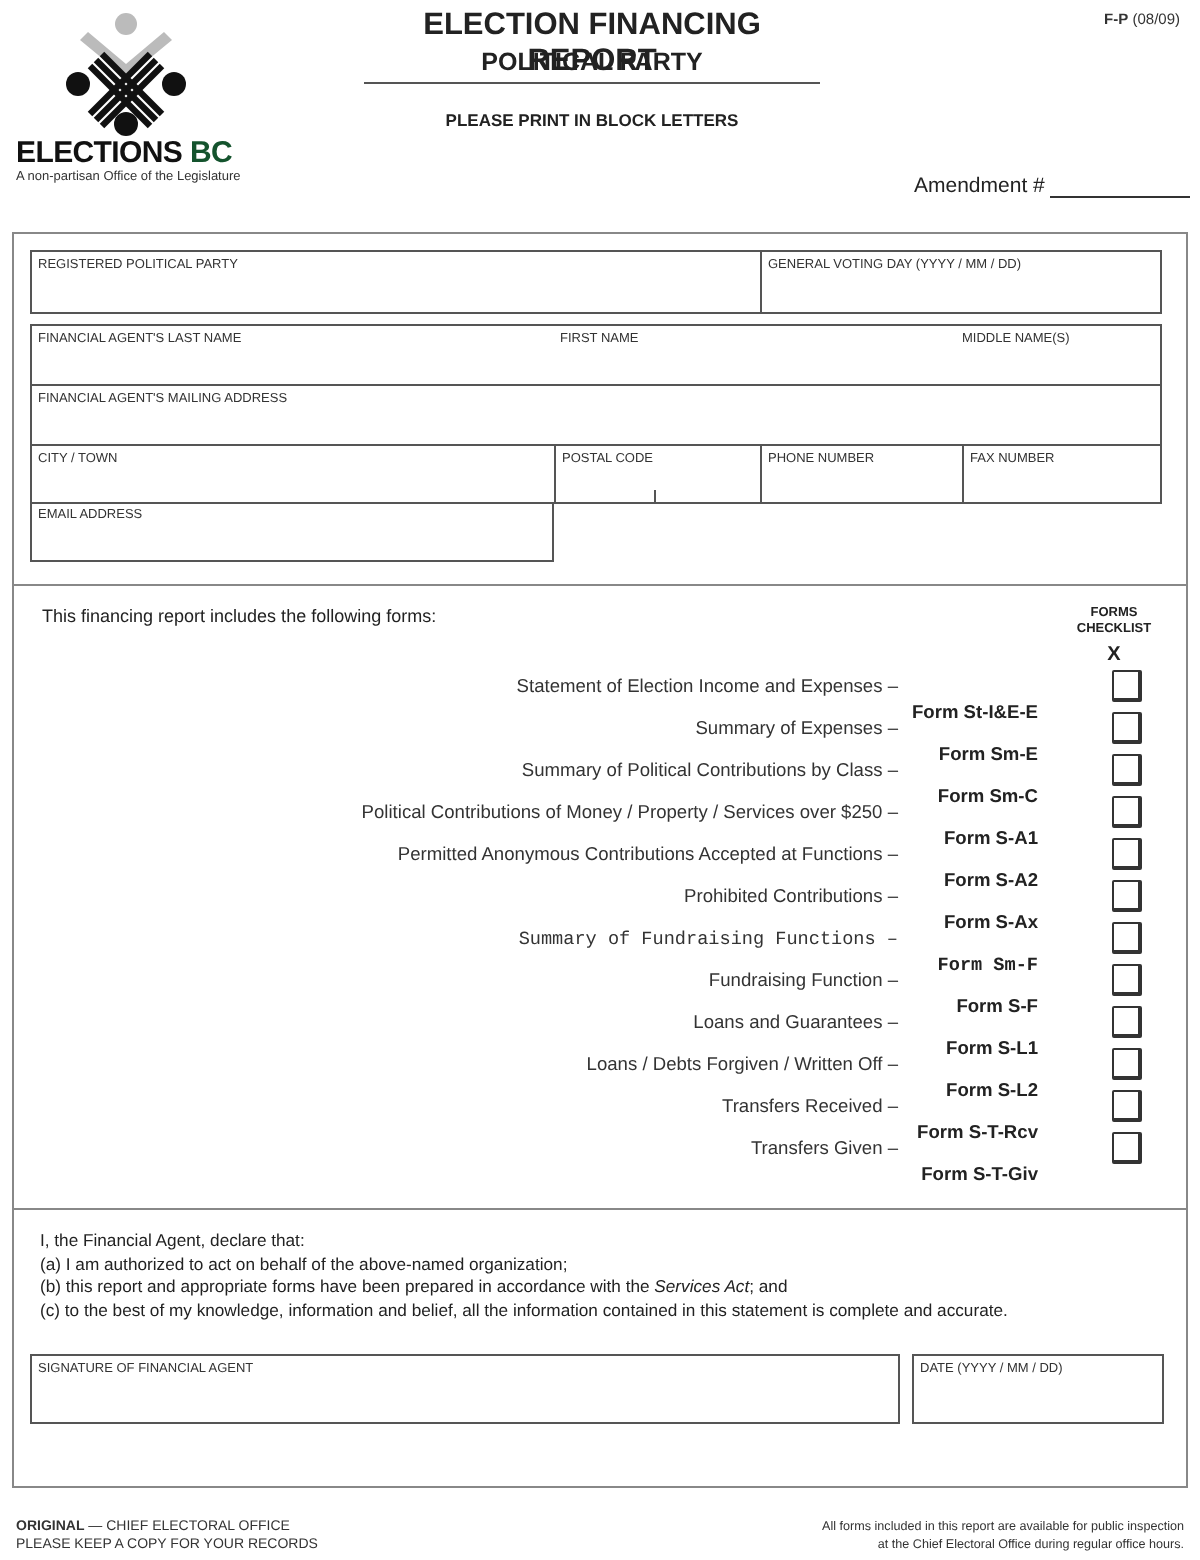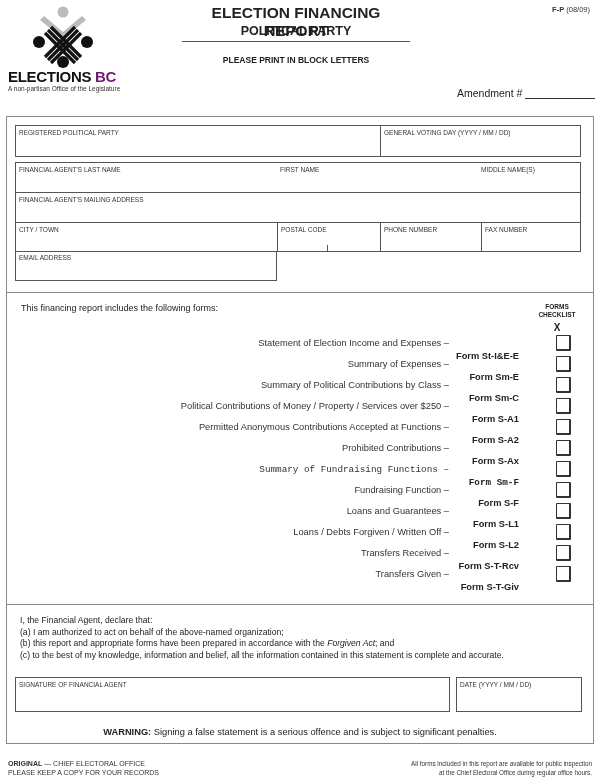--- a/index.html
+++ b/index.html
@@ -1,21 +1,21 @@
 <!DOCTYPE html>
 <html><head>
 <meta charset="utf-8">
 <style>
   * { box-sizing: border-box; margin: 0; padding: 0; }
   body { width: 600px; height: 780px; background: #fff; font-family: "Liberation Sans", sans-serif; color: #222; position: relative; overflow: hidden; }
   .abs { position: absolute; }
   .logo-wrap { left: 8px; top: 6px; width: 150px; height: 86px; }
   .logo-svg { position: absolute; left: 24px; top: 0; }
   .logo-text { position: absolute; left: 0; top: 62px; font-weight: bold; font-size: 15px; letter-spacing: -0.3px; color: #111; }
-  .logo-text .bc { color: #701a75; }
+  .logo-text .bc { color: #14532d; }
   .logo-sub { position: absolute; left: 0; top: 79px; font-size: 6.5px; color: #333; white-space: nowrap; }
   .title { left: 182px; top: 4px; width: 228px; text-align: center; font-weight: bold; font-size: 15.5px; border-bottom: 1px solid #555; padding-bottom: 1px; }
   .subtitle { left: 182px; top: 24px; width: 228px; text-align: center; font-weight: bold; font-size: 12.5px; }
   .block { left: 182px; top: 55px; width: 228px; text-align: center; font-weight: bold; font-size: 8.5px; }
   .formcode { right: 10px; top: 5px; font-size: 7.5px; color: #333; }
   .formcode b { font-weight: bold; }
   .amend { left: 457px; top: 87px; font-size: 10.5px; }
   .amend-line { display: inline-block; width: 70px; border-bottom: 1px solid #333; height: 10px; vertical-align: bottom; margin-left: 3px; }
 
   .outer { left: 6px; top: 116px; width: 588px; height: 628px; border: 1px solid #888; }
@@ -188,32 +188,31 @@
         <span class="code">Form S-T-Giv</span>
         <span class="box"></span>
       </div>
     </div>
 
   <div class="hsep" style="top:487px;"></div>
 
   <div class="decl">
     <div>I, the Financial Agent, declare that:</div>
     <div>(a) I am authorized to act on behalf of the above-named organization;</div>
-    <div><span>(b) this report and appropriate forms have been prepared in accordance with the </span><i>Forgiven Act</i><span>; and</span></div>
+    <div><span>(b) this report and appropriate forms have been prepared in accordance with the </span><i>Services Act</i><span>; and</span></div>
     <div>(c) to the best of my knowledge, information and belief, all the information contained in this statement is complete and accurate.</div>
   </div>
 
   <div class="fld" style="left:8px; top:560px; width:435px; height:35px;">
     <span class="lbl">SIGNATURE OF FINANCIAL AGENT</span>
   </div>
   <div class="fld" style="left:449px; top:560px; width:126px; height:35px;">
     <span class="lbl">DATE (YYYY / MM / DD)</span>
   </div>
 
-  <div class="warning"><b>WARNING:</b><span> Signing a false statement is a serious offence and is subject to significant penalties.</span></div>
 </div>
 
 <div class="abs foot-l">
   <div><b>ORIGINAL</b><span> — CHIEF ELECTORAL OFFICE</span></div>
   <div>PLEASE KEEP A COPY FOR YOUR RECORDS</div>
 </div>
 <div class="abs foot-r">
   <div>All forms included in this report are available for public inspection</div>
   <div>at the Chief Electoral Office during regular office hours.</div>
 </div>

